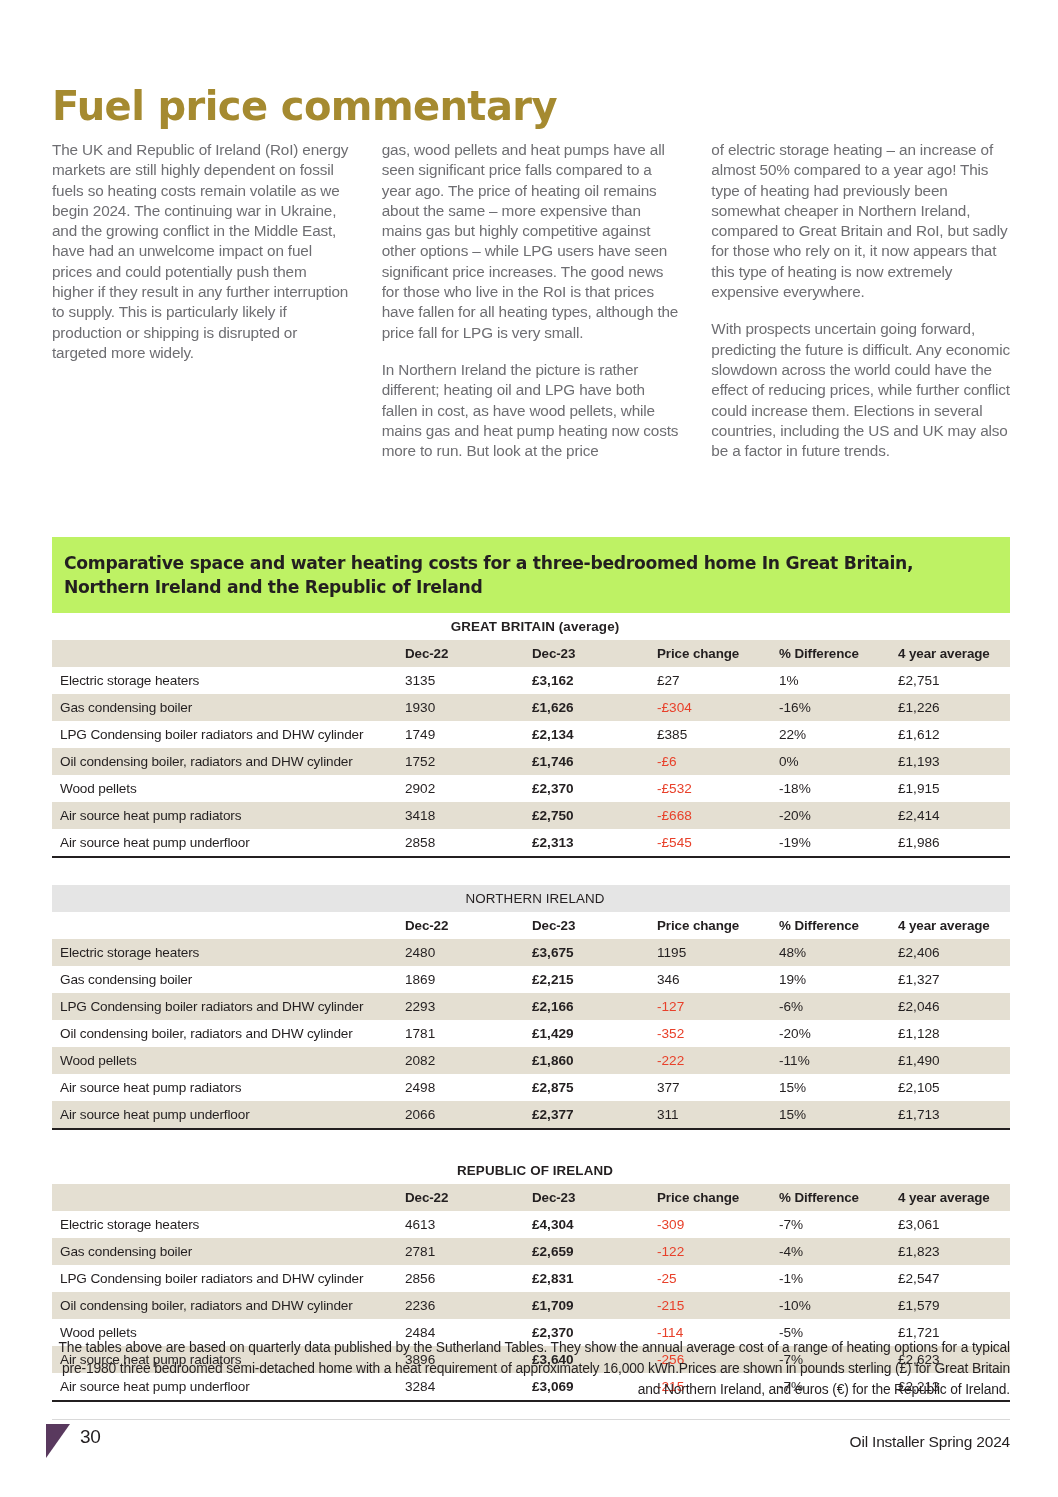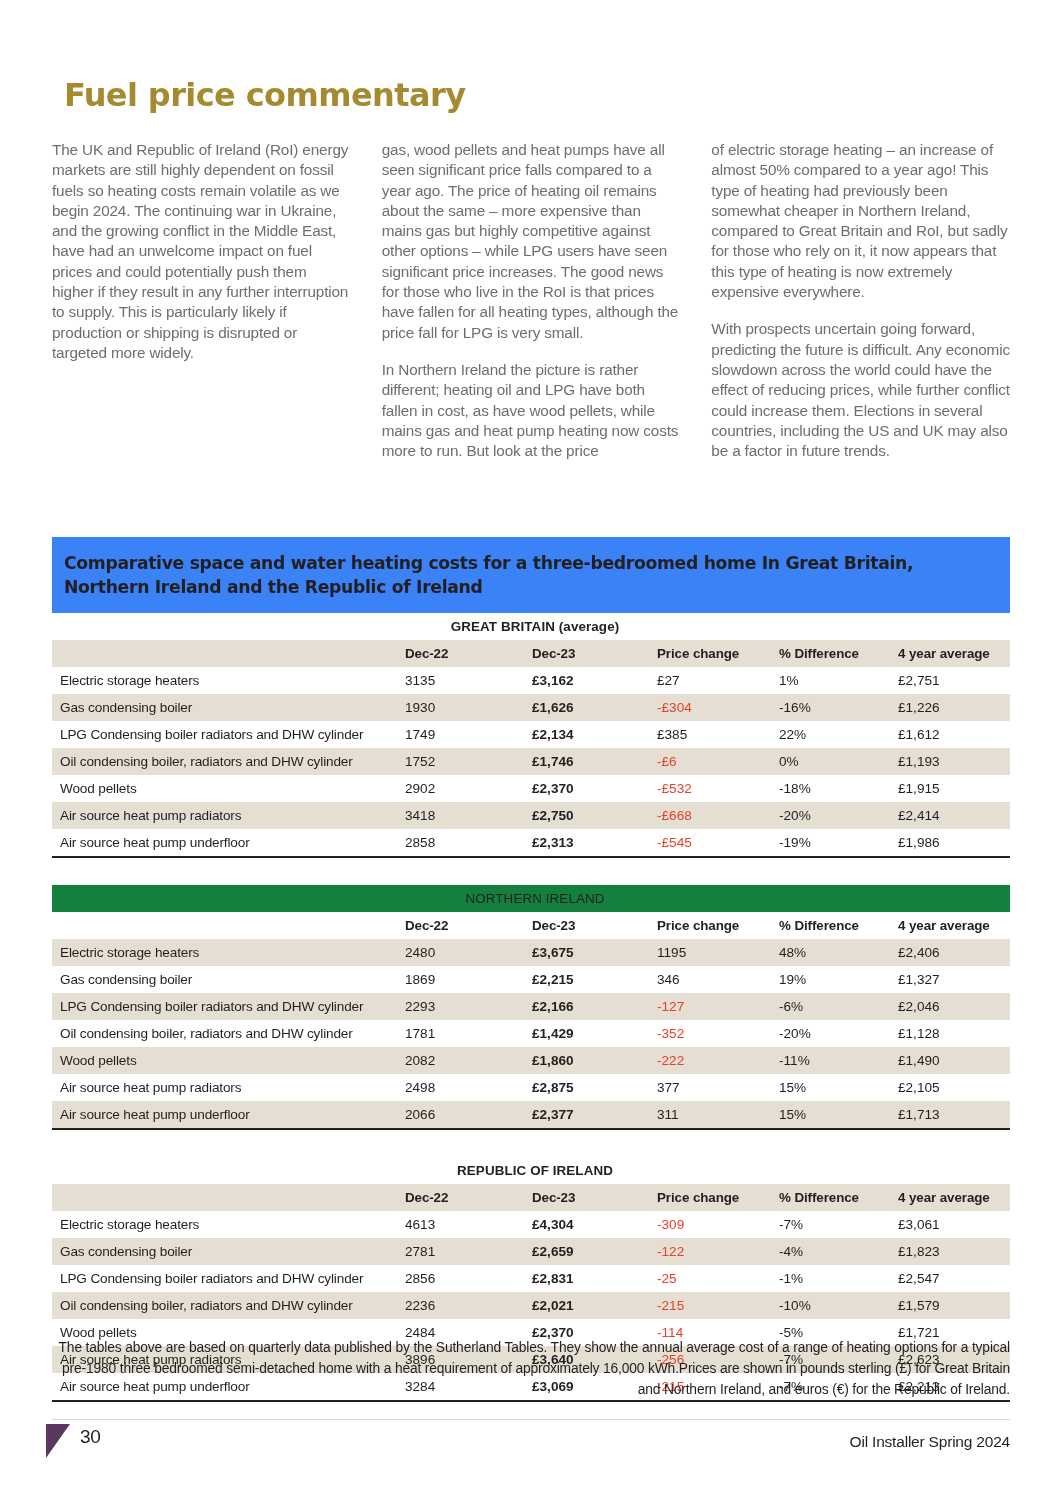--- a/index.html
+++ b/index.html
@@ -21,23 +21,23 @@
     left: 0; top: 0;
     width: 1058px;
     height: 1497px;
     box-sizing: border-box;
     padding: 0;
   }
 
   
   .headline {
     position: absolute;
-    left: 64px;
+    left: 52px;
     top: 57px;
-    font-size: 32px;
+    font-size: 40px;
     font-weight: bold;
     letter-spacing: -0.6px;
     color: #a58a30;
     font-family: "DejaVu Sans", sans-serif;
     line-height: 1.1;
   }
 
   
   .columns {
     position: absolute;
@@ -60,21 +60,21 @@
   .col p:last-child { margin-bottom: 0; }
 
   
   .table-block {
     position: absolute;
     left: 52px;
     top: 537px;
     width: 958px;
   }
   .tbl-title {
-    background: #3b82f6;
+    background: #bef264;
     padding: 14px 12px 13px 12px;
     font-family: "DejaVu Sans", sans-serif;
     font-size: 17.2px;
     font-weight: bold;
     color: #231f20;
     line-height: 1.42;
     letter-spacing: -0.3px;
   }
   table.t {
     width: 100%;
@@ -95,21 +95,21 @@
     vertical-align: middle;
     height: 15px;
   }
   .sect-label td {
     text-align: center;
     font-size: 13.4px;
     padding: 5px 0 5px 0;
     letter-spacing: 0.1px;
     color: #231f20;
   }
-  .sect-label.shaded td { background: #15803d; }
+  .sect-label.shaded td { background: #e5e5e5; }
   .sect-label.plain td { background: #ffffff; font-weight: bold; }
 
   .hdr td {
     font-weight: bold;
     font-size: 13.4px;
     letter-spacing: -0.1px;
     padding-top: 8px;
     padding-bottom: 8px;
   }
   .hdr.shaded td { background: #e4dfd2; }
@@ -378,21 +378,21 @@
             <td class="name">LPG Condensing boiler radiators and DHW cylinder</td>
             <td>2856</td>
             <td class="bold">£2,831</td>
             <td class="neg">-25</td>
             <td>-1%</td>
             <td>£2,547</td>
           </tr>
           <tr class="alt">
             <td class="name">Oil condensing boiler, radiators and DHW cylinder</td>
             <td>2236</td>
-            <td class="bold">£2,021</td>
+            <td class="bold">£1,709</td>
             <td class="neg">-215</td>
             <td>-10%</td>
             <td>£1,579</td>
           </tr>
           <tr class="norm">
             <td class="name">Wood pellets</td>
             <td>2484</td>
             <td class="bold">£2,370</td>
             <td class="neg">-114</td>
             <td>-5%</td>

